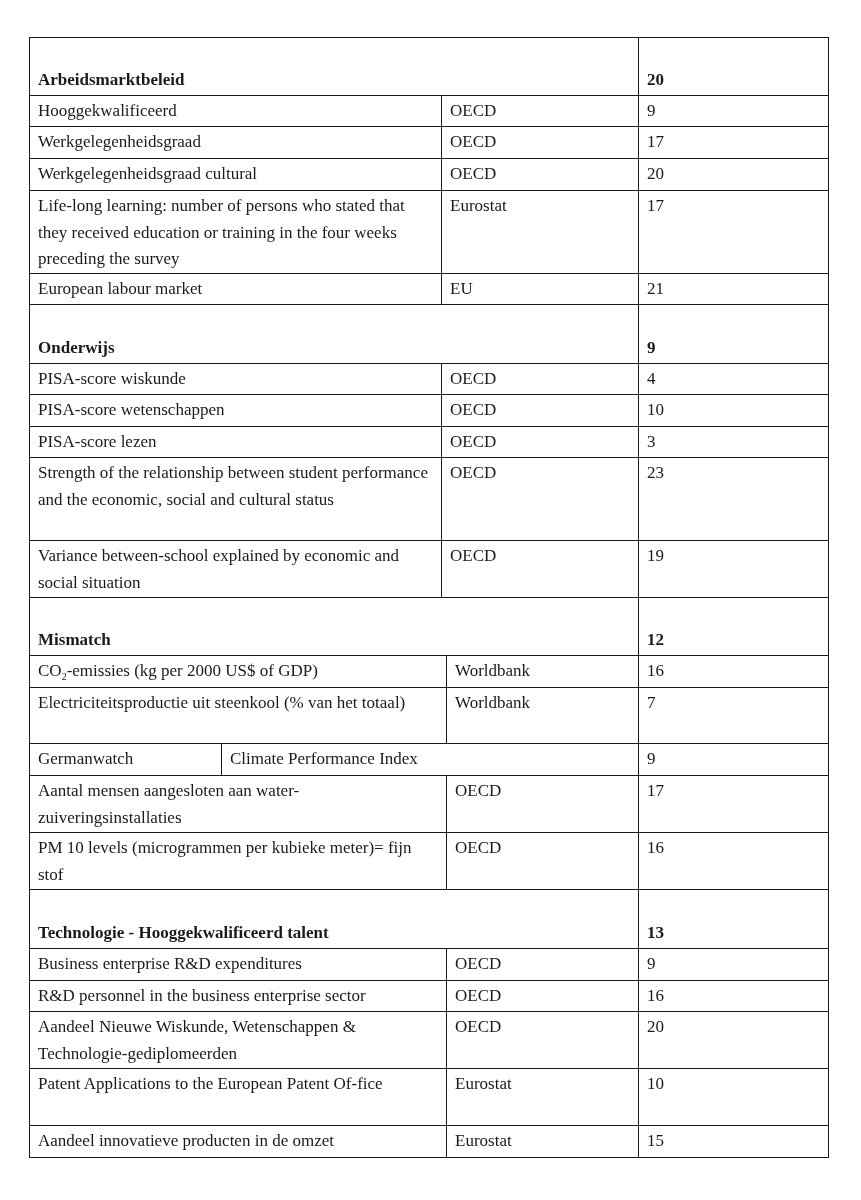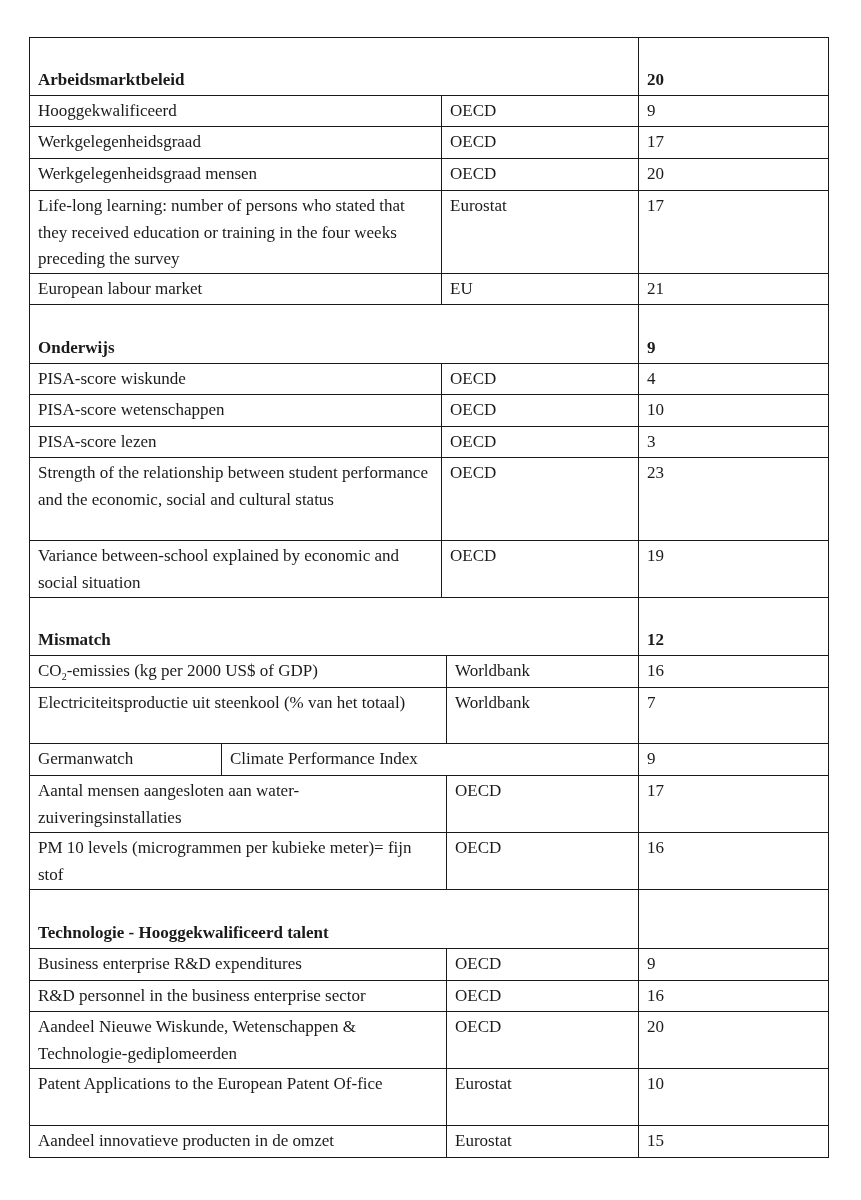--- a/index.html
+++ b/index.html
@@ -30,21 +30,21 @@
     <div class="cell c1" style="width:412px">Hooggekwalificeerd</div>
     <div class="cell c2" style="width:197px">OECD</div>
     <div class="cell c3">9</div>
   </div>
   <div class="row" style="height:32px">
     <div class="cell c1" style="width:412px">Werkgelegenheidsgraad</div>
     <div class="cell c2" style="width:197px">OECD</div>
     <div class="cell c3">17</div>
   </div>
   <div class="row" style="height:32px">
-    <div class="cell c1" style="width:412px">Werkgelegenheidsgraad mensen</div>
+    <div class="cell c1" style="width:412px">Werkgelegenheidsgraad cultural</div>
     <div class="cell c2" style="width:197px">OECD</div>
     <div class="cell c3">20</div>
   </div>
   <div class="row" style="height:83px">
     <div class="cell c1" style="width:412px">Life-long learning: number of persons who stated that they received education or training in the four weeks preceding the survey</div>
     <div class="cell c2" style="width:197px">Eurostat</div>
     <div class="cell c3">17</div>
   </div>
   <div class="row" style="height:31px">
     <div class="cell c1" style="width:412px">European labour market</div>
@@ -107,20 +107,21 @@
     <div class="cell c3">17</div>
   </div>
   <div class="row" style="height:57px">
     <div class="cell c1" style="width:417px">PM 10 levels (microgrammen per kubieke meter)= fijn stof</div>
     <div class="cell c2" style="width:192px">OECD</div>
     <div class="cell c3">16</div>
   </div>
 
   <div class="row hdr" style="height:59px">
     <div class="cell cspan" style="width:609px">Technologie - Hooggekwalificeerd talent</div>
+    <div class="cell c3">13</div>
   </div>
   <div class="row" style="height:32px">
     <div class="cell c1" style="width:417px">Business enterprise R&amp;D expenditures</div>
     <div class="cell c2" style="width:192px">OECD</div>
     <div class="cell c3">9</div>
   </div>
   <div class="row" style="height:31px">
     <div class="cell c1" style="width:417px">R&amp;D personnel in the business enterprise sector</div>
     <div class="cell c2" style="width:192px">OECD</div>
     <div class="cell c3">16</div>

